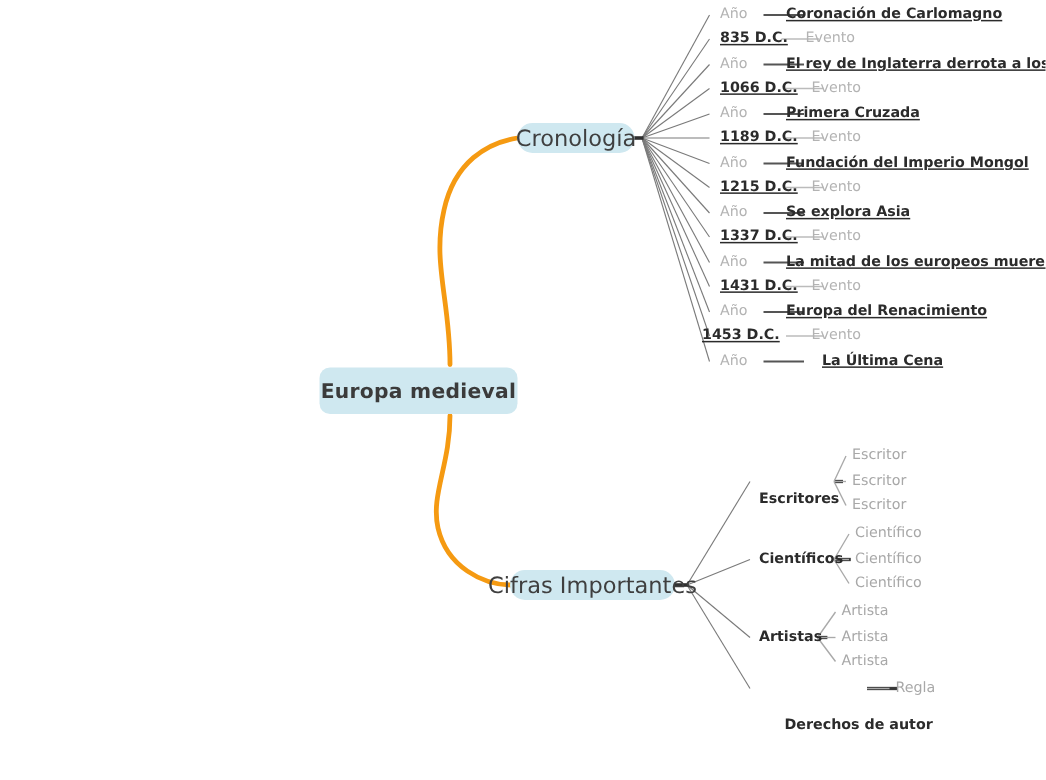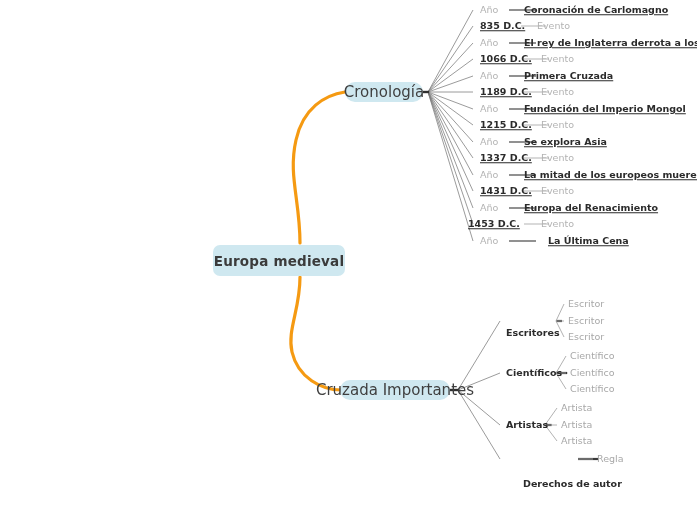--- a/index.html
+++ b/index.html
@@ -168,21 +168,21 @@
 
   <div class="root-node" id="root-node" style="left: 185px; top: 245px; width: 132px; height: 31px; margin-left: 28px;">
     <span class="root-text">Europa medieval</span>
   </div>
 
   <div class="branch-node" id="branch-cronologia" style="left: 345px; top: 92px; width: 78px; height: 20px;">
     <span class="branch-text">Cronología</span>
   </div>
 
   <div class="branch-node" id="branch-cifras" style="left: 340px; top: 390px; width: 110px; height: 20px;">
-    <span class="branch-text">Cruzada Importantes</span>
+    <span class="branch-text">Cifras Importantes</span>
   </div>
 
   <div id="chrono-labels">
       <div class="lbl lbl-light" style="left: 480px; top: 10px;">Año</div>
       <div class="lbl lbl-dark" style="left: 524px; top: 10px;">Coronación de Carlomagno</div>
       <div class="lbl lbl-dark" style="left: 480px; top: 26px;">835 D.C.</div>
       <div class="lbl lbl-light" style="left: 537px; top: 26px;">Evento</div>
       <div class="lbl lbl-light" style="left: 480px; top: 43px;">Año</div>
       <div class="lbl lbl-dark" style="left: 524px; top: 43px;">El rey de Inglaterra derrota a los invasores</div>
       <div class="lbl lbl-dark" style="left: 480px; top: 59px;">1066 D.C.</div>

